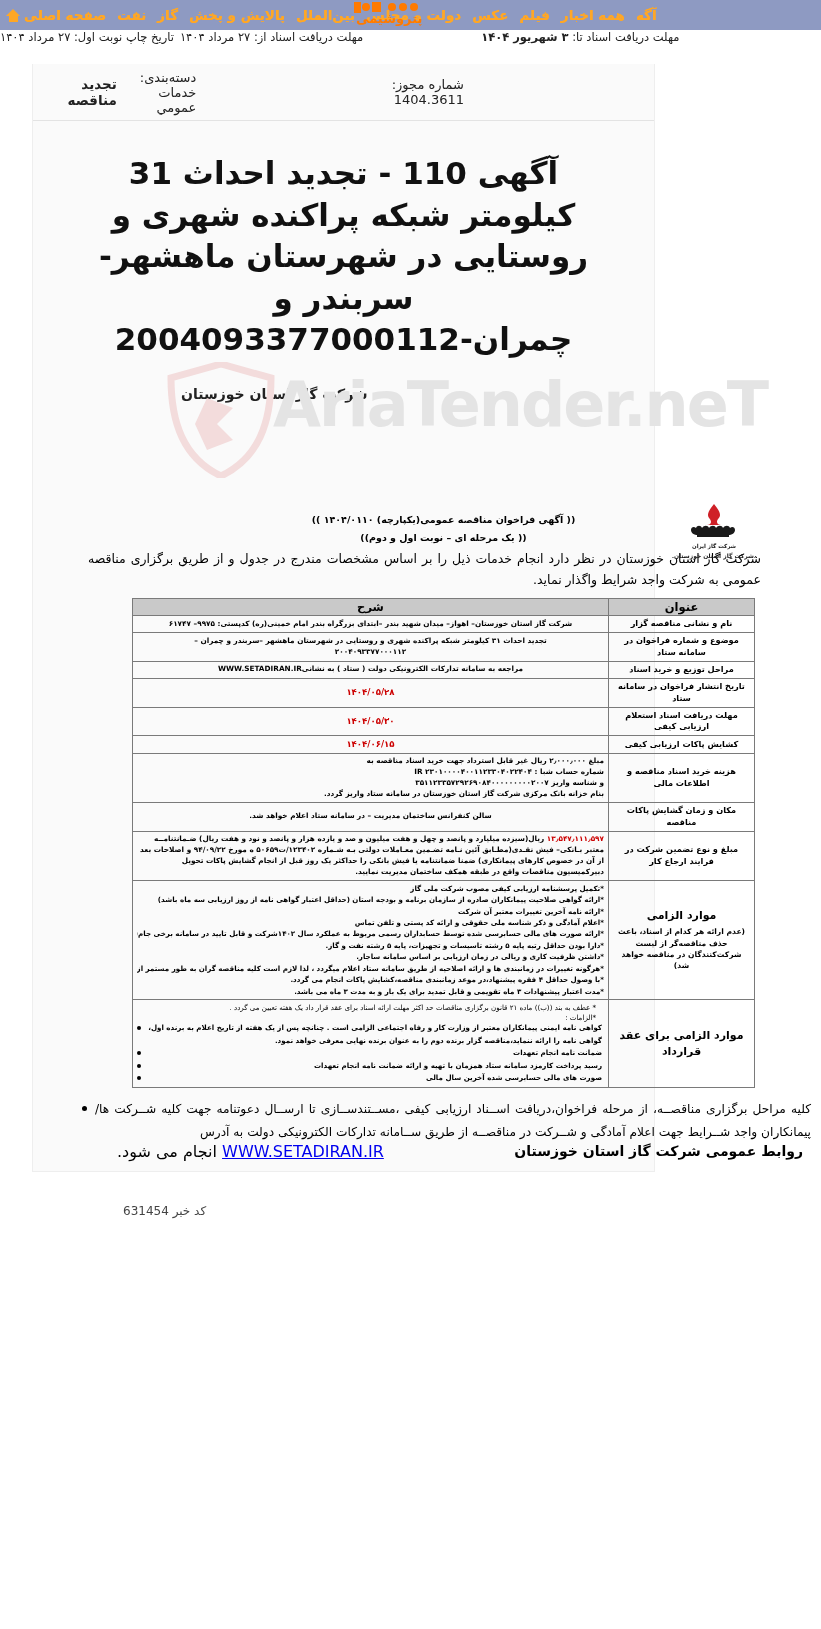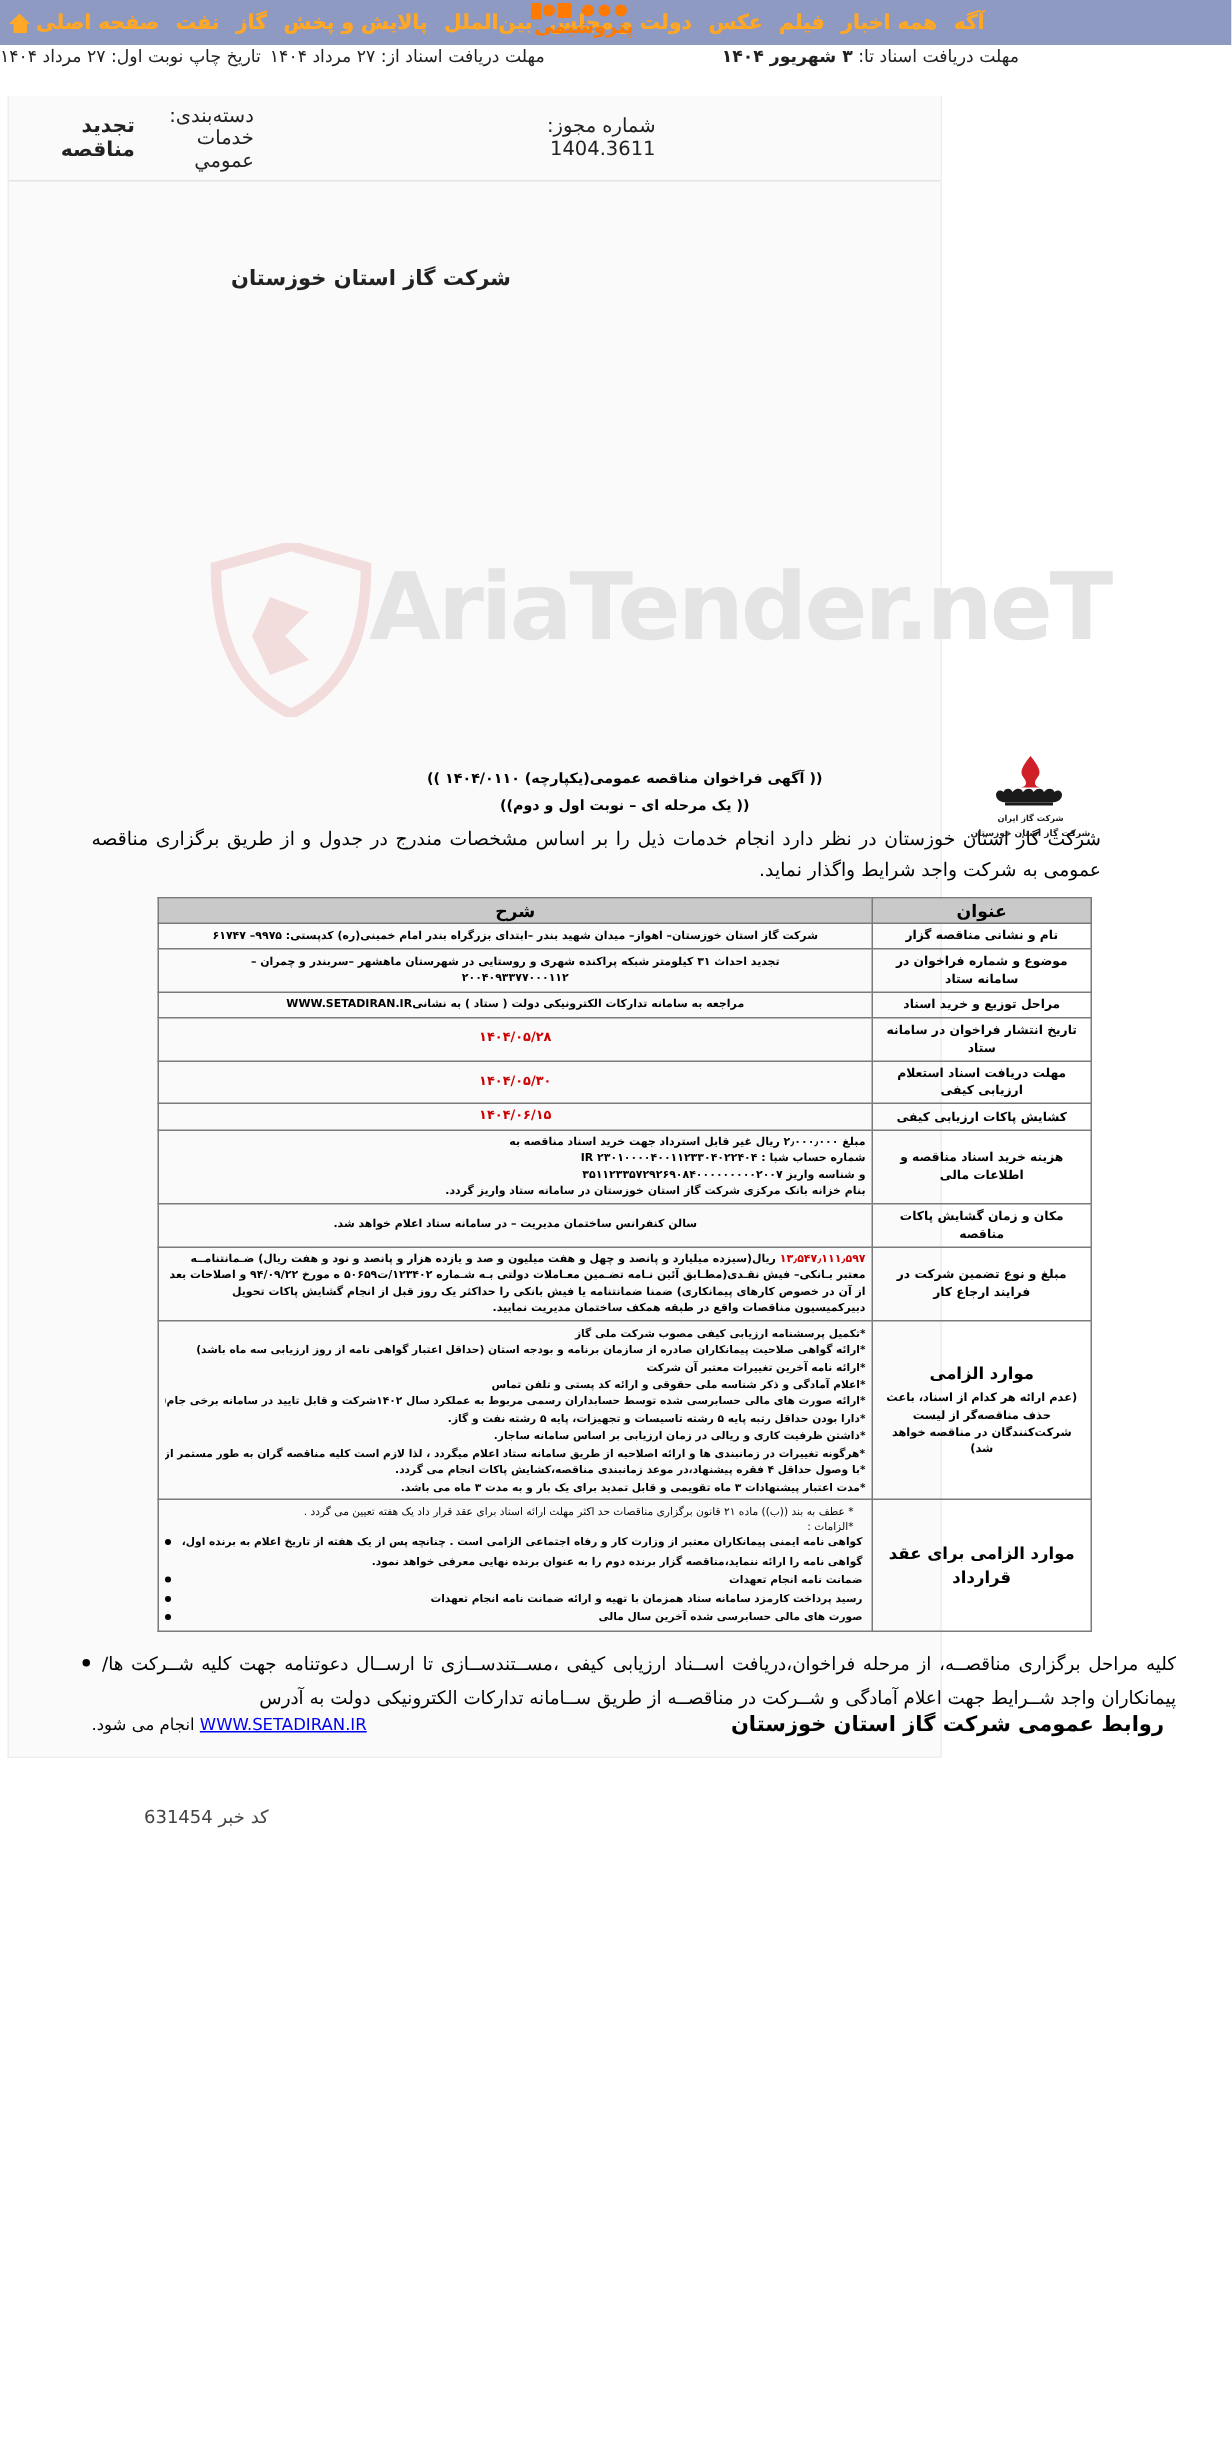--- a/index.html
+++ b/index.html
@@ -72,21 +72,21 @@
   }
   .metabar .m { white-space: nowrap; }
   .m1 { margin-right: 6px; }
   .m2 { margin-right: 118px; }
   .m3 { margin-right: 118px; }
   .m3 b { font-weight: 700; }
 
   
   .card {
     position: absolute;
-    left: 5px; top: 64px;
+    left: 32px; top: 64px;
     width: 623px; height: 1108px;
     background: #fafafa;
     border: 1px solid #eeeeee;
     border-top: none;
   }
   .card-head {
     height: 56px;
     display: flex; flex-direction: row-reverse; align-items: center;
     padding: 0 34px;
     font-size: 13px; color: #222;
@@ -259,21 +259,21 @@
     font-size: 12.2px; line-height: 1.85;
     text-align: justify; text-align-last: right;
   }
   .footer-row {
     display: flex; flex-direction: row-reverse;
     justify-content: space-between;
     align-items: center;
     padding: 0 30px 0 34px;
     margin-top: -2px;
   }
-  .footer-left { font-size: 11px; }
+  .footer-left { font-size: 16px; margin-left: 29px; }
   .footer-right { font-size: 14px; font-weight: 700; }
 
   .newscode {
     position: absolute;
     left: 0; right: 0; top: 1140px;
     text-align: left;
     padding-left: 90px;
     font-size: 12px;
     color: #444;
   }
@@ -318,20 +318,21 @@
 <div class="card">
 
   <div class="card-head">
     <span class="k1">تجدید مناقصه</span>
     <span class="k2">دسته‌بندی: خدمات عمومي</span>
     <span class="k3">شماره مجوز: 1404.3611</span>
   </div>
   <div class="divider"></div>
 
   <div class="title-wrap">
+    <h1 class="title">آگهی 110 - تجدید احداث 31 کیلومتر شبکه پراکنده شهری و روستایی در شهرستان ماهشهر-سربندر و چمران-2004093377000112</h1>
     <div class="org">شرکت گاز استان خوزستان</div>
   </div>
 
   <div class="watermark">
     <svg class="wm-shield" width="108" height="116" viewBox="0 0 108 116">
       <path d="M54 2 L104 16 C104 60 92 96 54 114 C16 96 4 60 4 16 Z" fill="none" stroke="#f3dcdc" stroke-width="7"></path>
       <path d="M40 36 L66 46 L50 62 L66 78 L40 88 L28 62 Z" fill="#f3dcdc"></path>
     </svg>
     <div class="wm-text">AriaTender.neT</div>
   </div>

